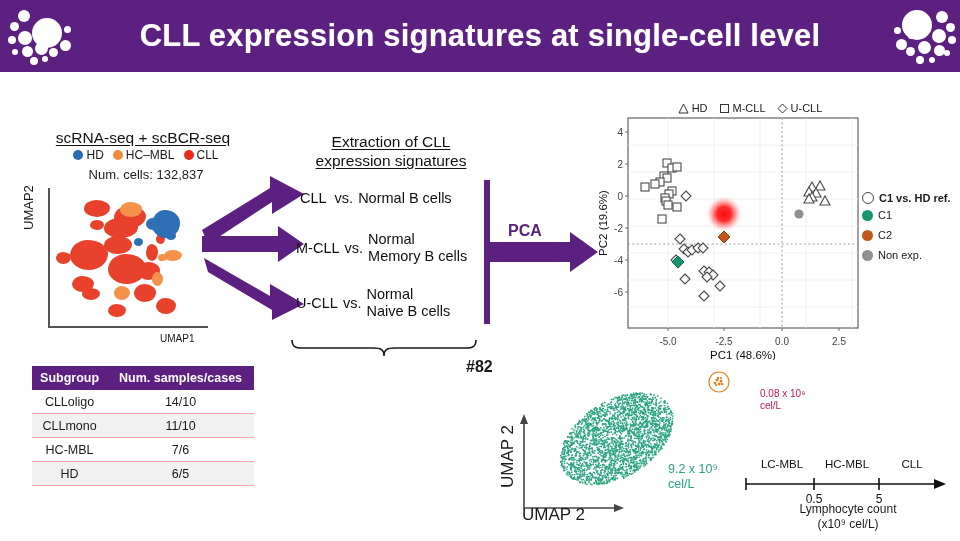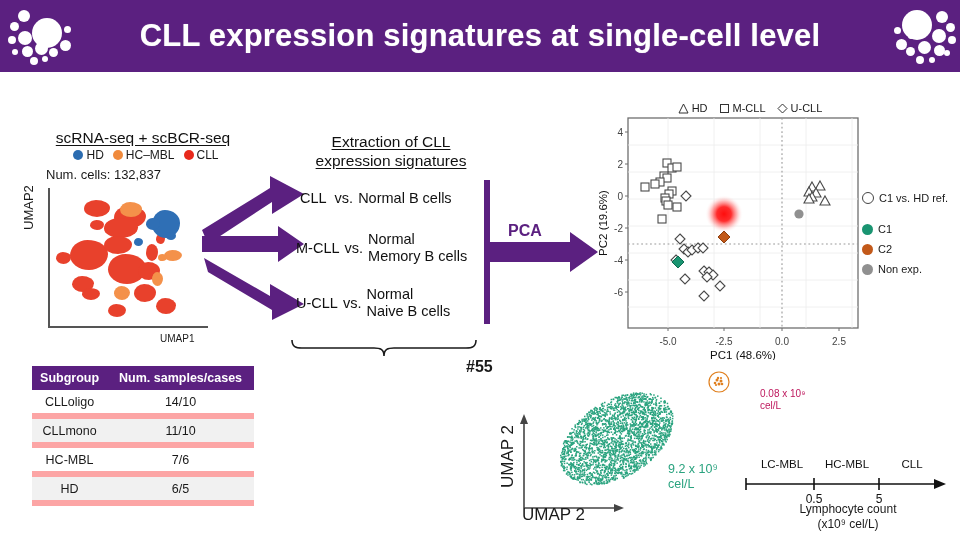--- a/index.html
+++ b/index.html
@@ -23,21 +23,21 @@
   .sec-title{position:absolute;font-size:15.5px;color:#111;text-align:center;
      text-decoration:underline;text-underline-offset:2px;line-height:1.25;}
   #umap-title{left:38px;top:128px;width:210px;}
   #extract-title{left:296px;top:132px;width:190px;}
 
   
   #umap-legend{position:absolute;left:46px;top:146px;width:200px;height:18px;
     display:flex;align-items:center;justify-content:center;gap:9px;font-size:12px;}
   .lg{display:flex;align-items:center;gap:3px;}
   .dot{width:10px;height:10px;border-radius:50%;display:inline-block;}
-  #umap-ncells{position:absolute;left:46px;top:167px;width:200px;font-size:13px;}
+  #umap-ncells{position:absolute;left:46px;top:167px;width:200px;text-align:center;font-size:13px;}
   #umap-plot{position:absolute;left:48px;top:188px;width:160px;height:140px;}
   #umap-plot .axis-v{position:absolute;left:0;top:0;width:1.6px;height:140px;background:#555;}
   #umap-plot .axis-h{position:absolute;left:0;bottom:0;width:160px;height:1.6px;background:#555;}
   #umap-y{position:absolute;left:21px;top:230px;font-size:13px;
      transform:rotate(-90deg);transform-origin:left top;white-space:nowrap;}
   #umap-x{position:absolute;left:160px;top:333px;font-size:10px;}
   .blob{position:absolute;border-radius:46% 54% 50% 50%/52% 46% 54% 48%;}
 
   
   #arrows{position:absolute;left:200px;top:170px;width:110px;height:150px;}
@@ -54,33 +54,33 @@
      font-size:13.5px;line-height:1.35;}
 
   
   #pca-group{position:absolute;left:482px;top:178px;width:128px;height:148px;}
   #pca-label{position:absolute;left:508px;top:222px;font-size:16px;color:#5b2080;font-weight:600;}
 
   
   #table{position:absolute;left:32px;top:366px;width:222px;
      border-collapse:collapse;font-size:12.5px;}
   #table th{background:#5b2080;color:#fff;font-weight:bold;padding:5px 4px;font-size:12.5px;}
-  #table td{padding:4.5px 4px;text-align:center;border-bottom:6px solid #fca5a5;}
+  #table td{padding:4.5px 4px;text-align:center;border-bottom:1px solid #fca5a5;}
   #table tr.alt td{background:#f1f1f1;}
   #table tr.total td{font-weight:bold;background:#ffffff;}
   #table td:first-child{text-align:center;}
 
   
   #pca{position:absolute;left:596px;top:98px;width:364px;height:262px;}
   #pca-shape-legend{position:absolute;left:660px;top:100px;width:180px;height:16px;
      display:flex;align-items:center;justify-content:center;gap:11px;font-size:11px;}
   .shp{display:flex;align-items:center;gap:3px;}
   #pca-color-legend{position:absolute;left:862px;top:192px;font-size:11px;line-height:1;}
   #pca-color-legend .row{display:flex;align-items:center;gap:5px;margin-bottom:9px;}
-  #pca-color-legend .row.first{margin-bottom:20px;}
+  #pca-color-legend .row.first{margin-bottom:6px;font-weight:bold;}
   .cdot{width:11px;height:11px;border-radius:50%;display:inline-block;}
 
   
   #tag44{position:absolute;left:466px;top:358px;font-size:16px;font-weight:bold;}
   #umap2-y{position:absolute;left:498px;top:488px;font-size:17px;
      transform:rotate(-90deg);transform-origin:left top;white-space:nowrap;}
   #umap2-x{position:absolute;left:522px;top:505px;font-size:17px;}
   #umap2-lbl-main{position:absolute;left:668px;top:462px;font-size:12.5px;
      color:#2aa37f;line-height:1.2;}
   #umap2-lbl-small{position:absolute;left:760px;top:388px;font-size:10px;
@@ -414,21 +414,21 @@
     <div class="row">
       <span class="cdot" style="background:#c2591a"></span>
       <span>C2</span>
     </div>
     <div class="row">
       <span class="cdot" style="background:#909090"></span>
       <span>Non exp.</span>
     </div>
   </div>
 
-  <div id="tag44">#55</div>
+  <div id="tag44">#82</div>
 
   <svg id="umap2" style="position:absolute;left:500px;top:360px;width:290px;height:160px" viewBox="0 0 290 160">
 
     <g stroke="#444" stroke-width="1.6" fill="none">
       <line x1="24" y1="148" x2="24" y2="60"></line>
       <line x1="24" y1="148" x2="118" y2="148"></line>
     </g>
     <polygon points="24,54 20,64 28,64" fill="#444"></polygon>
     <polygon points="124,148 114,144 114,152" fill="#444"></polygon>
 

